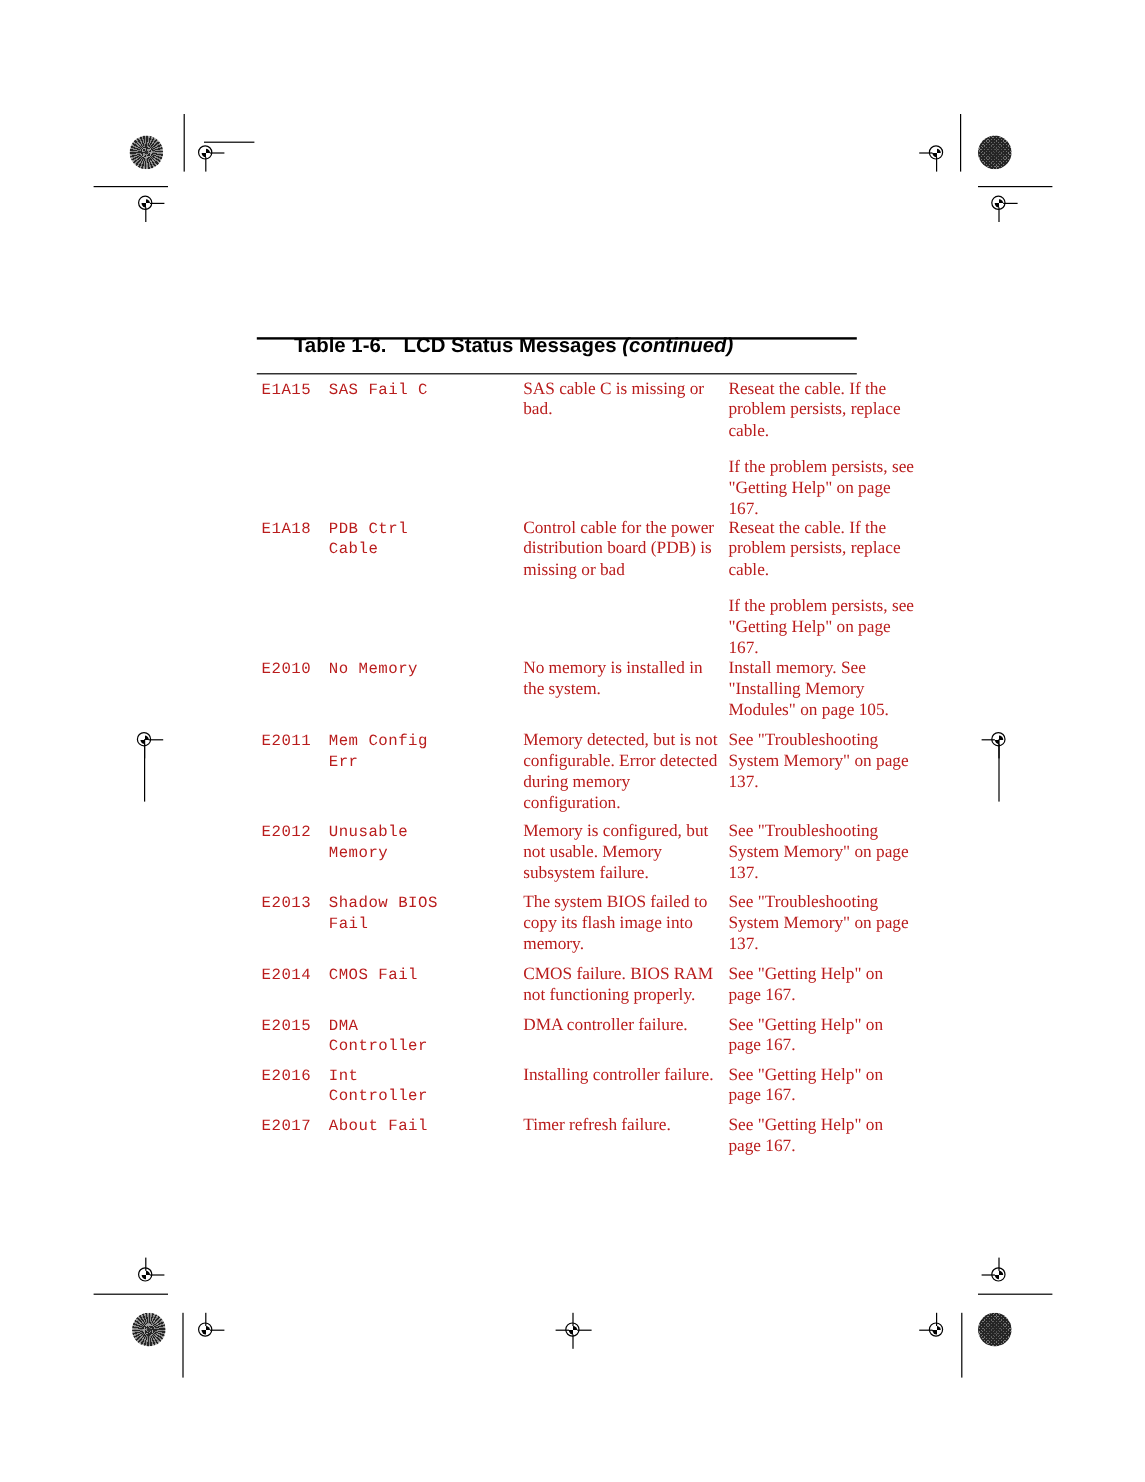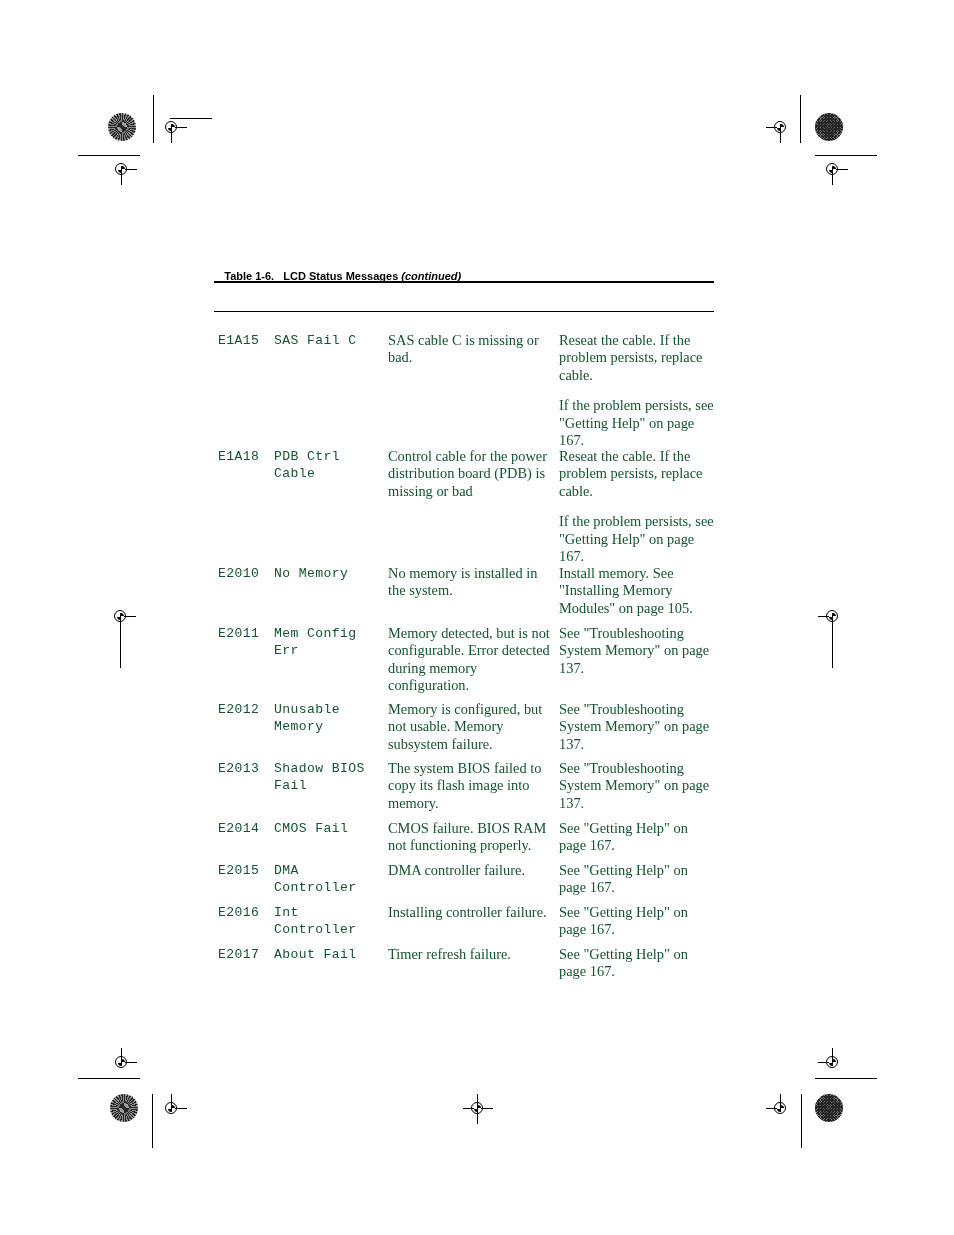--- a/index.html
+++ b/index.html
@@ -87,25 +87,25 @@
     font-family: "Liberation Serif", serif;
     font-size: 13.5px;
     letter-spacing: 0.2px;
     white-space: pre;
     color: #000;
   }
 
   
   .table-caption {
     position: absolute;
-    left: 212px;
+    left: 226px;
     top: 258px;
     font-family: "Liberation Sans", sans-serif;
     font-weight: bold;
-    font-size: 11px;
+    font-size: 17px;
     white-space: pre;
     color: #000;
   }
   .table-caption .cont {
     font-style: italic;
   }
 
   .rule {
     position: absolute;
     left: 214px;
@@ -132,34 +132,35 @@
     white-space: pre;
   }
 
   .row {
     position: absolute;
     left: 0;
     width: 954px;
   }
   .cell {
     position: absolute;
-    top: 16px;
+    top: 0;
     font-size: 14.4px;
     line-height: 17.4px;
-    color: #14532d;
+    color: #b91c1c;
   }
   .cell.mono {
     font-family: "Liberation Mono", monospace;
     font-size: 13.1px;
     line-height: 17.4px;
     letter-spacing: 0.4px;
     white-space: pre;
   }
   .cell.prose {
     font-family: "Liberation Serif", serif;
+    margin-left: 48px;
   }
   .cell p {
     margin: 0 0 13px 0;
   }
   .cell p:last-child { margin-bottom: 0; }
 
   .c-code { left: 218px; width: 56px; }
   .c-text { left: 274px; width: 112px; }
   .c-cause { left: 388px; width: 168px; }
   .c-action { left: 559px; width: 158px; }

